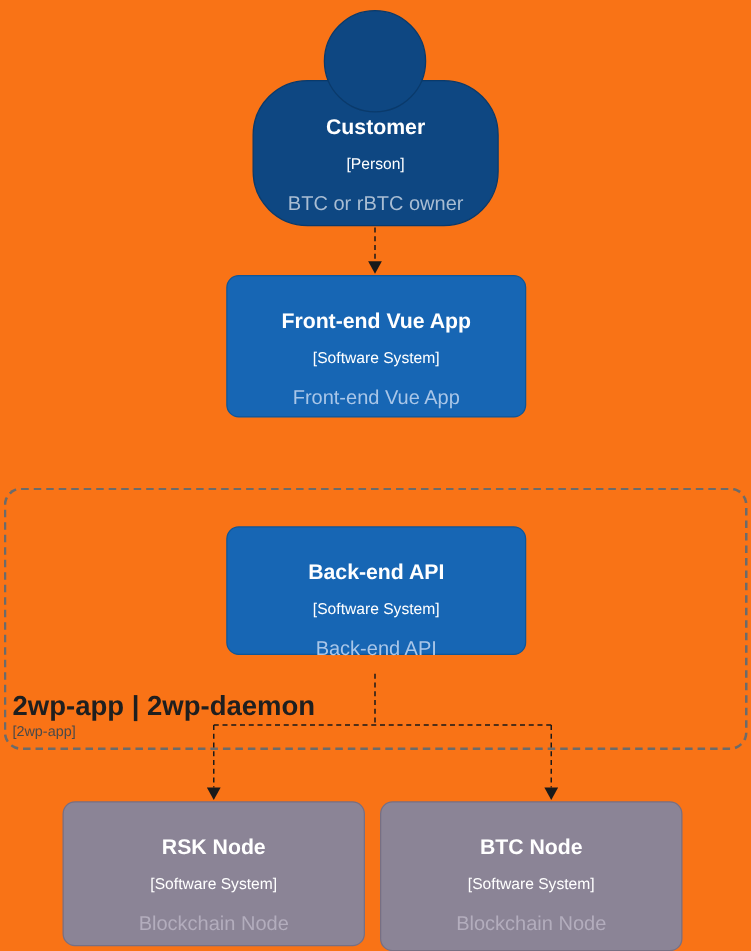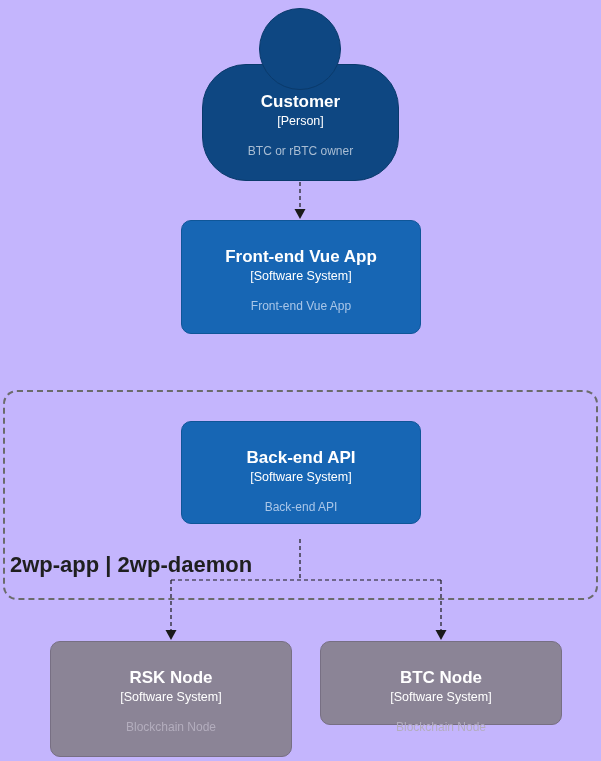--- a/index.html
+++ b/index.html
@@ -1,20 +1,20 @@
 <!DOCTYPE html>
 <html style="--person-fill: #0e4782; --person-border: #0a3a6b; --system-fill: #1766b4; --system-border: #0f5698; --external-fill: #8b8496; --external-border: #776f83; --system-desc-text: #a9c6e8; --person-desc-text: #a9bdd3; --external-desc-text: #b3adbd; --boundary-line: #6b6b6b; --connector-line: #1a1a1a;"><head>
 <meta charset="utf-8">
 <style>
   html, body { margin: 0; padding: 0; background: #ffffff; }
   .canvas {
     position: relative;
     width: 601px;
     height: 761px;
-    background: #c4b5fd;
+    background: #f97316;
     font-family: "Liberation Sans", sans-serif;
     overflow: hidden;
   }
   .abs { position: absolute; }
 
   
   .person-head {
     left: 259px; top: 8px;
     width: 82px; height: 82px;
     border-radius: 50%;
@@ -63,25 +63,25 @@
   .person-text { padding-top: 27px; }
   .n-title {
     color: #ffffff;
     font-size: 17px;
     font-weight: bold;
     line-height: 1.15;
   }
   .n-type {
     color: #ffffff;
     font-size: 12.5px;
-    margin-top: 2px;
+    margin-top: 12px;
     line-height: 1.15;
   }
   .n-desc {
-    font-size: 12px;
+    font-size: 16px;
     margin-top: 17px;
     line-height: 1.15;
   }
   .system .n-desc, .frontend-desc { color: var(--system-desc-text); }
   .person-desc { color: var(--person-desc-text); }
   .external .n-desc { color: var(--external-desc-text); text-align: right; }
 
   
   .boundary {
     left: 3px; top: 390px;
@@ -141,39 +141,40 @@
     <div class="node-text">
       <div class="n-title">Front-end Vue App</div>
       <div class="n-type">[Software System]</div>
       <div class="n-desc">Front-end Vue App</div>
     </div>
   </div>
 
   <div class="abs boundary"></div>
   <div class="abs boundary-label">
     <div class="boundary-title">2wp-app | 2wp-daemon</div>
+    <div class="boundary-subtitle">[2wp-app]</div>
   </div>
 
   <div class="abs node system" style="left:181px; top:421px; height:103px;">
     <div class="node-text">
       <div class="n-title">Back-end API</div>
       <div class="n-type">[Software System]</div>
       <div class="n-desc">Back-end API</div>
     </div>
   </div>
 
   <div class="abs node external" style="left:50px; top:641px; width:242px; height:116px;">
     <div class="node-text">
       <div class="n-title">RSK Node</div>
       <div class="n-type">[Software System]</div>
       <div class="n-desc">Blockchain Node</div>
     </div>
   </div>
 
-  <div class="abs node external" style="left:320px; top:641px; width:242px; height:84px;">
+  <div class="abs node external" style="left:304px; top:641px; width:242px; height:120px;">
     <div class="node-text">
       <div class="n-title">BTC Node</div>
       <div class="n-type">[Software System]</div>
       <div class="n-desc">Blockchain Node</div>
     </div>
   </div>
 
   <svg class="connectors" width="601" height="761" viewBox="0 0 601 761">
 
     <line class="conn" x1="300" y1="182" x2="300" y2="209"></line>

